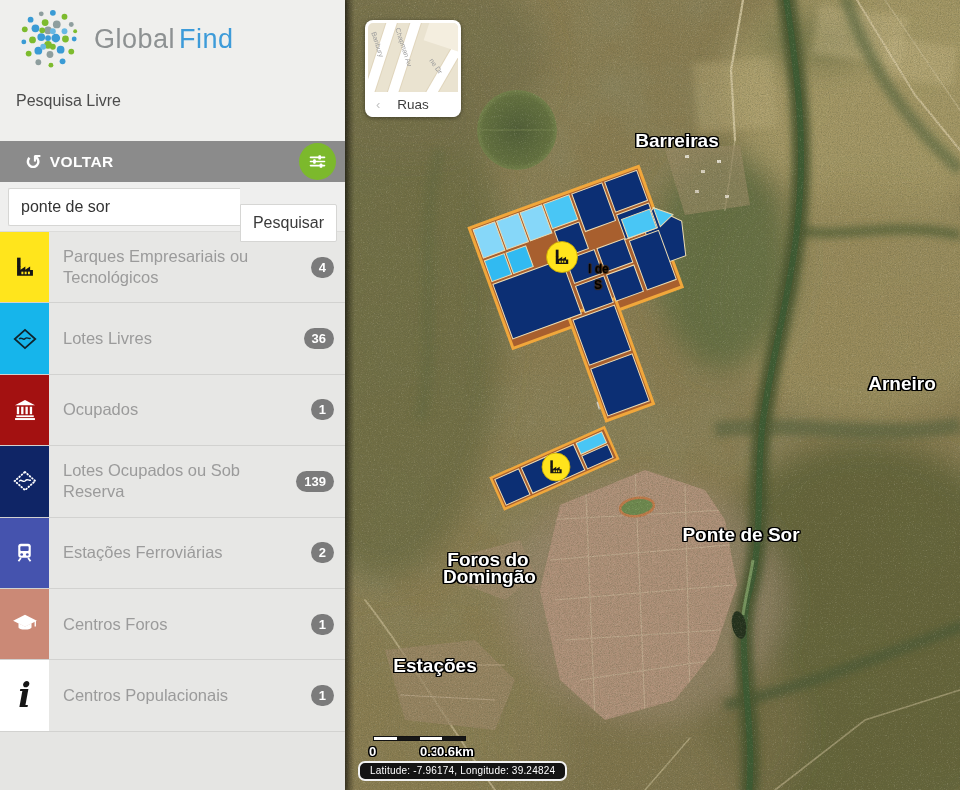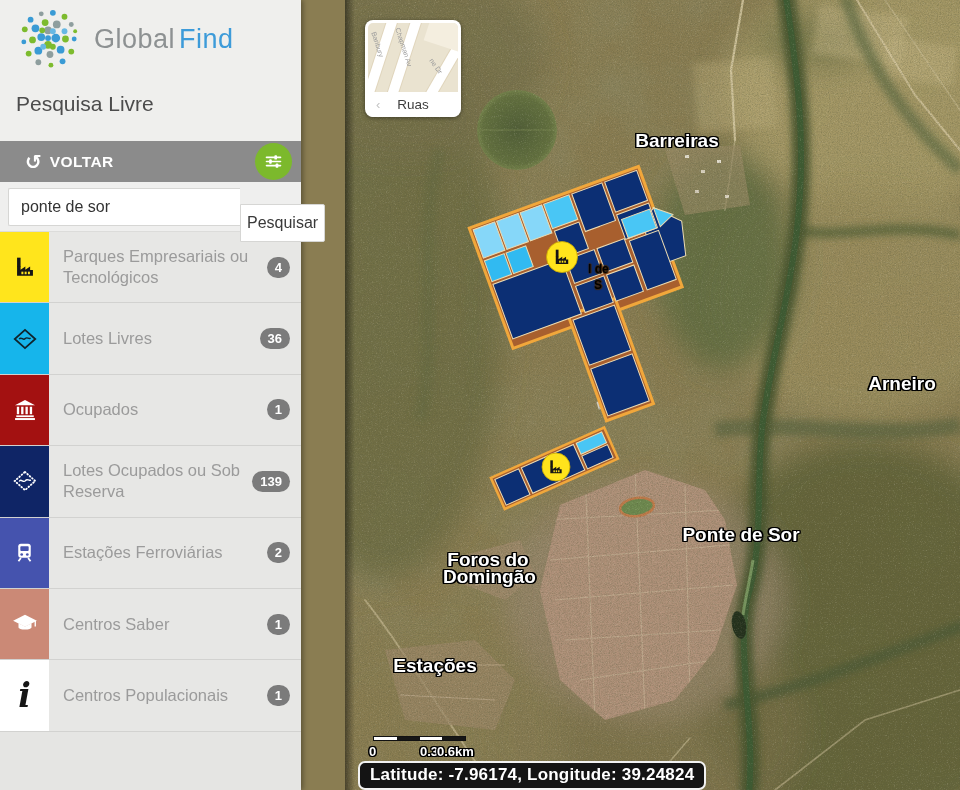--- a/index.html
+++ b/index.html
@@ -1,26 +1,26 @@
 <!DOCTYPE html>
 <html><head>
 <meta charset="utf-8">
 <style>
   html,body{margin:0;padding:0;background:#cfcfcd;}
   *{box-sizing:border-box;font-family:"Liberation Sans","DejaVu Sans",sans-serif;}
   .app{position:relative;width:960px;height:790px;overflow:hidden;background:#8A7D52;}
 
   
-  .sidebar{position:absolute;left:0;top:0;width:301px;height:790px;background:#E5E5E3;z-index:5;box-shadow:2px 0 5px rgba(0,0,0,.35);}
+  .sidebar{position:absolute;left:0;top:0;width:345px;height:790px;background:#E5E5E3;z-index:5;box-shadow:2px 0 5px rgba(0,0,0,.35);}
   .sidebar-header{height:141px;background:#EFEFED;}
   .brand{display:flex;align-items:center;gap:14px;padding:8px 0 0 18px;}
   .logo{width:62px;height:62px;flex:none;}
   .brand-text{font-size:27px;color:#8D9192;letter-spacing:.5px;}
   .brand-text .b2{color:#3D9BD9;margin-left:4px;}
-  .page-title{margin:22px 0 0 16px;font-size:21px;color:#4C4C4C;}
+  .page-title{margin:22px 0 0 16px;font-size:16px;color:#4C4C4C;}
 
   .voltar{height:41px;background:#8B8B8B;display:flex;align-items:center;position:relative;padding-left:25px;color:#fff;cursor:pointer;}
   .varrow{font-size:20px;font-weight:bold;margin-right:8px;line-height:1;}
   .vlabel{font-size:15.5px;font-weight:bold;letter-spacing:.4px;}
   .filterbtn{position:absolute;right:9px;top:2px;width:37px;height:37px;border-radius:50%;background:#7CB92C;border:none;display:flex;align-items:center;justify-content:center;cursor:pointer;padding:0;}
   .filterbtn svg{width:21px;height:21px;}
 
   .searchrow{height:50px;background:#EFEFEE;display:flex;align-items:center;padding:0 8px;border-bottom:1px solid #DCDCDA;}
   .searchinput{height:38px;flex:1;border:1px solid #D6D6D4;border-right:none;border-radius:2px 0 0 2px;font-size:16px;padding:0 12px;color:#333;outline:none;background:#fff;}
   .searchbtn{height:38px;width:101px;background:#fff;border:1px solid #D6D6D4;font-size:16px;color:#3A3A3A;border-radius:0 2px 2px 0;cursor:pointer;margin-top:33px;}
@@ -59,21 +59,21 @@
 
   .scalebar{position:absolute;left:28px;top:736px;width:160px;z-index:3;}
   .sbline{display:flex;width:93px;height:5px;border:1.5px solid #111;background:#fff;}
   .sbline div{flex:1;}
   .sb1{background:#fff;} .sb2{background:#161616;} .sb3{background:#fff;} .sb4{background:#161616;}
   .sblabels{position:relative;height:16px;}
   .sblabels span{position:absolute;top:3px;color:#fff;font-size:13px;font-weight:bold;
     text-shadow:-1.3px -1.3px 0 #000,1.3px -1.3px 0 #000,-1.3px 1.3px 0 #000,1.3px 1.3px 0 #000,0 -1.3px 0 #000,0 1.3px 0 #000,-1.3px 0 0 #000,1.3px 0 0 #000;}
   .sb-t0{left:-4px;} .sb-t1{left:47px;} .sb-t2{left:64px;text-align:center;}
 
-  .coords{position:absolute;left:13px;top:761px;background:#141414;border:2px solid #F2F2F2;border-radius:7px;color:#fff;font-size:17px;font-weight:bold;padding:2px 10px 3px;white-space:nowrap;z-index:4;letter-spacing:.2px;}
+  .coords{position:absolute;left:13px;top:761px;background:#141414;border:2px solid #F2F2F2;border-radius:7px;color:#fff;font-size:10px;font-weight:normal;padding:2px 10px 3px;white-space:nowrap;z-index:4;letter-spacing:.2px;}
 </style>
 </head>
 <body>
 
 <svg width="0" height="0" style="position:absolute" aria-hidden="true">
   <defs>
     <symbol id="ic-factory" viewBox="0 0 24 24">
       <rect x="5.2" y="4" width="3" height="8" fill="currentColor"></rect>
       <path d="M5.2 19.6v-8h3v2.8l4.1-2.8v2.8l4.1-2.8v3h2.4v5z" fill="currentColor"></path>
       <rect x="8.9" y="16" width="1.7" height="2.2" fill="var(--win,#FFE51C)"></rect>
@@ -229,21 +229,21 @@
           </div>
         <div class="lbl">Estações Ferroviárias</div>
         <div class="badge">2</div>
       </div>
       <div class="cat c5">
         <div class="ic">
             <svg viewBox="0 0 24 24" style="width:30px;height:30px">
               <use href="#ic-gradcap"></use>
             </svg>
           </div>
-        <div class="lbl">Centros Saber</div>
+        <div class="lbl">Centros Foros</div>
         <div class="badge">1</div>
       </div>
       <div class="cat c6">
         <div class="ic">
             <span class="info-i">i</span>
           </div>
         <div class="lbl">Centros Populacionais</div>
         <div class="badge">1</div>
       </div>
     </div>

